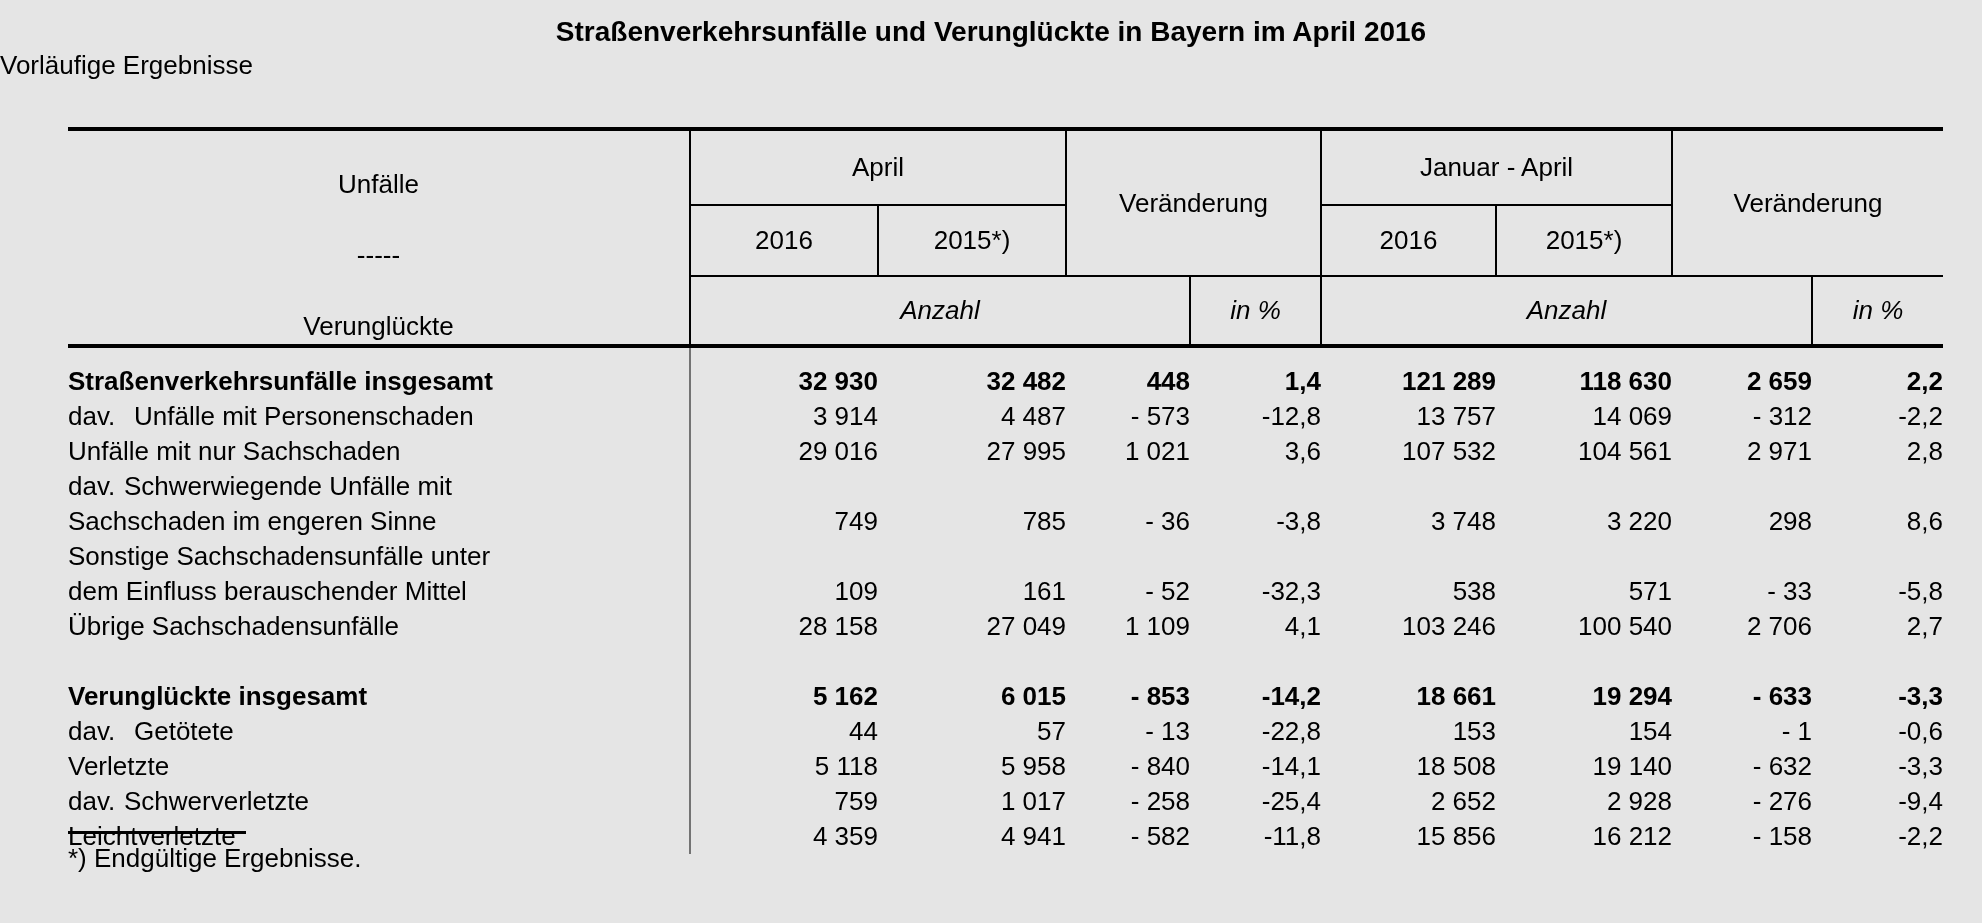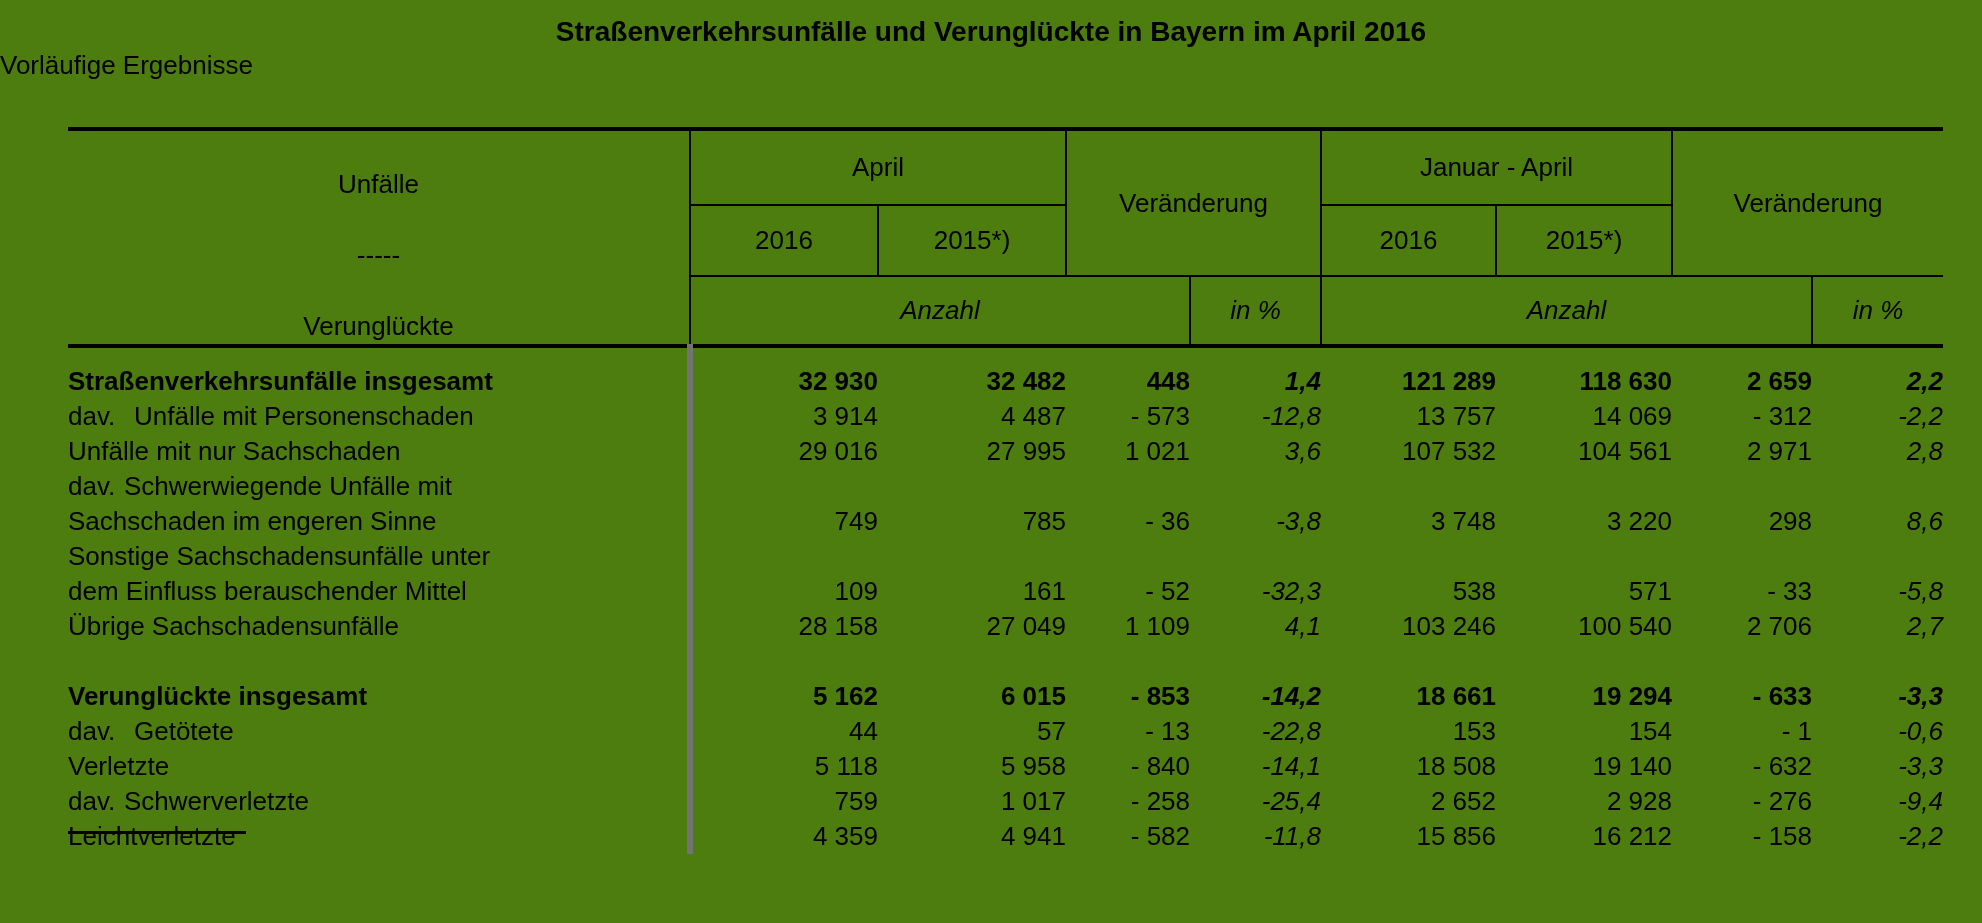--- a/index.html
+++ b/index.html
@@ -1,19 +1,19 @@
 <!DOCTYPE html>
 <html lang="de"><head>
 <meta charset="utf-8">
 <style>
   html,body { margin:0; padding:0; background:#ffffff; }
   .page {
     position:relative;
     width:1982px; height:923px;
-    background:#4d7c0f;
+    background:#e5e5e5;
     color:#000;
     font-family:"Liberation Sans", sans-serif;
     overflow:hidden;
   }
   .title {
     position:absolute; top:16px; left:0; width:100%;
     text-align:center; font-size:28px; font-weight:bold;
   }
   .subtitle {
     position:absolute; top:50px; left:0; width:100%;
@@ -30,24 +30,24 @@
   tr.h1 td { height:53px; }
   tr.h2 td { height:50px;margin-left:37px; }
   tr.h3 td { height:48px;font-style:italic; }
   .stub { border-right:2px solid #000; border-bottom:4px solid #000; text-align:center; }
   .stub div { line-height:36px;margin-top:35px; }
   .bl { border-left:2px solid #000; }
   .br { border-right:2px solid #000; }
   .bb { border-bottom:2px solid #000; }
   .bbthick { border-bottom:4px solid #000 !important; }
   tbody td { height:35px; vertical-align:middle; }
-  tbody td.lbl { border-right:6px solid #737373; white-space:nowrap; overflow:hidden; }
+  tbody td.lbl { border-right:2px solid #737373; white-space:nowrap; overflow:hidden; }
   tbody tr.spacer td { height:16px; }
   td.num { text-align:right; padding-right:10px; white-space:pre; }
-  td.pct { font-style:italic; }
+  td.pct { }
   tr.bold td { font-weight:bold; }
   .lv0 { padding-left:0; }
   .lv1 { padding-left:66px; }
   .lv2 { padding-left:122px; }
   .lv3 { padding-left:146px; }
   .prefix0 { display:inline-block; width:66px; }
   .prefix1 { display:inline-block; width:56px; }
   .footrule {
     position:absolute; left:68px; top:831px;
     width:178px; height:3px; background:#000;
@@ -269,14 +269,15 @@
           <td class="num pct">-11,8</td>
           <td class="num">15 856</td>
           <td class="num">16 212</td>
           <td class="num">- 158</td>
           <td class="num pct">-2,2</td>
         </tr>
       </tbody>
   </table>
 
   <div class="footrule"></div>
+  <div class="footnote">*) Endgültige Ergebnisse.</div>
 
 </div>
 
 </body></html>

